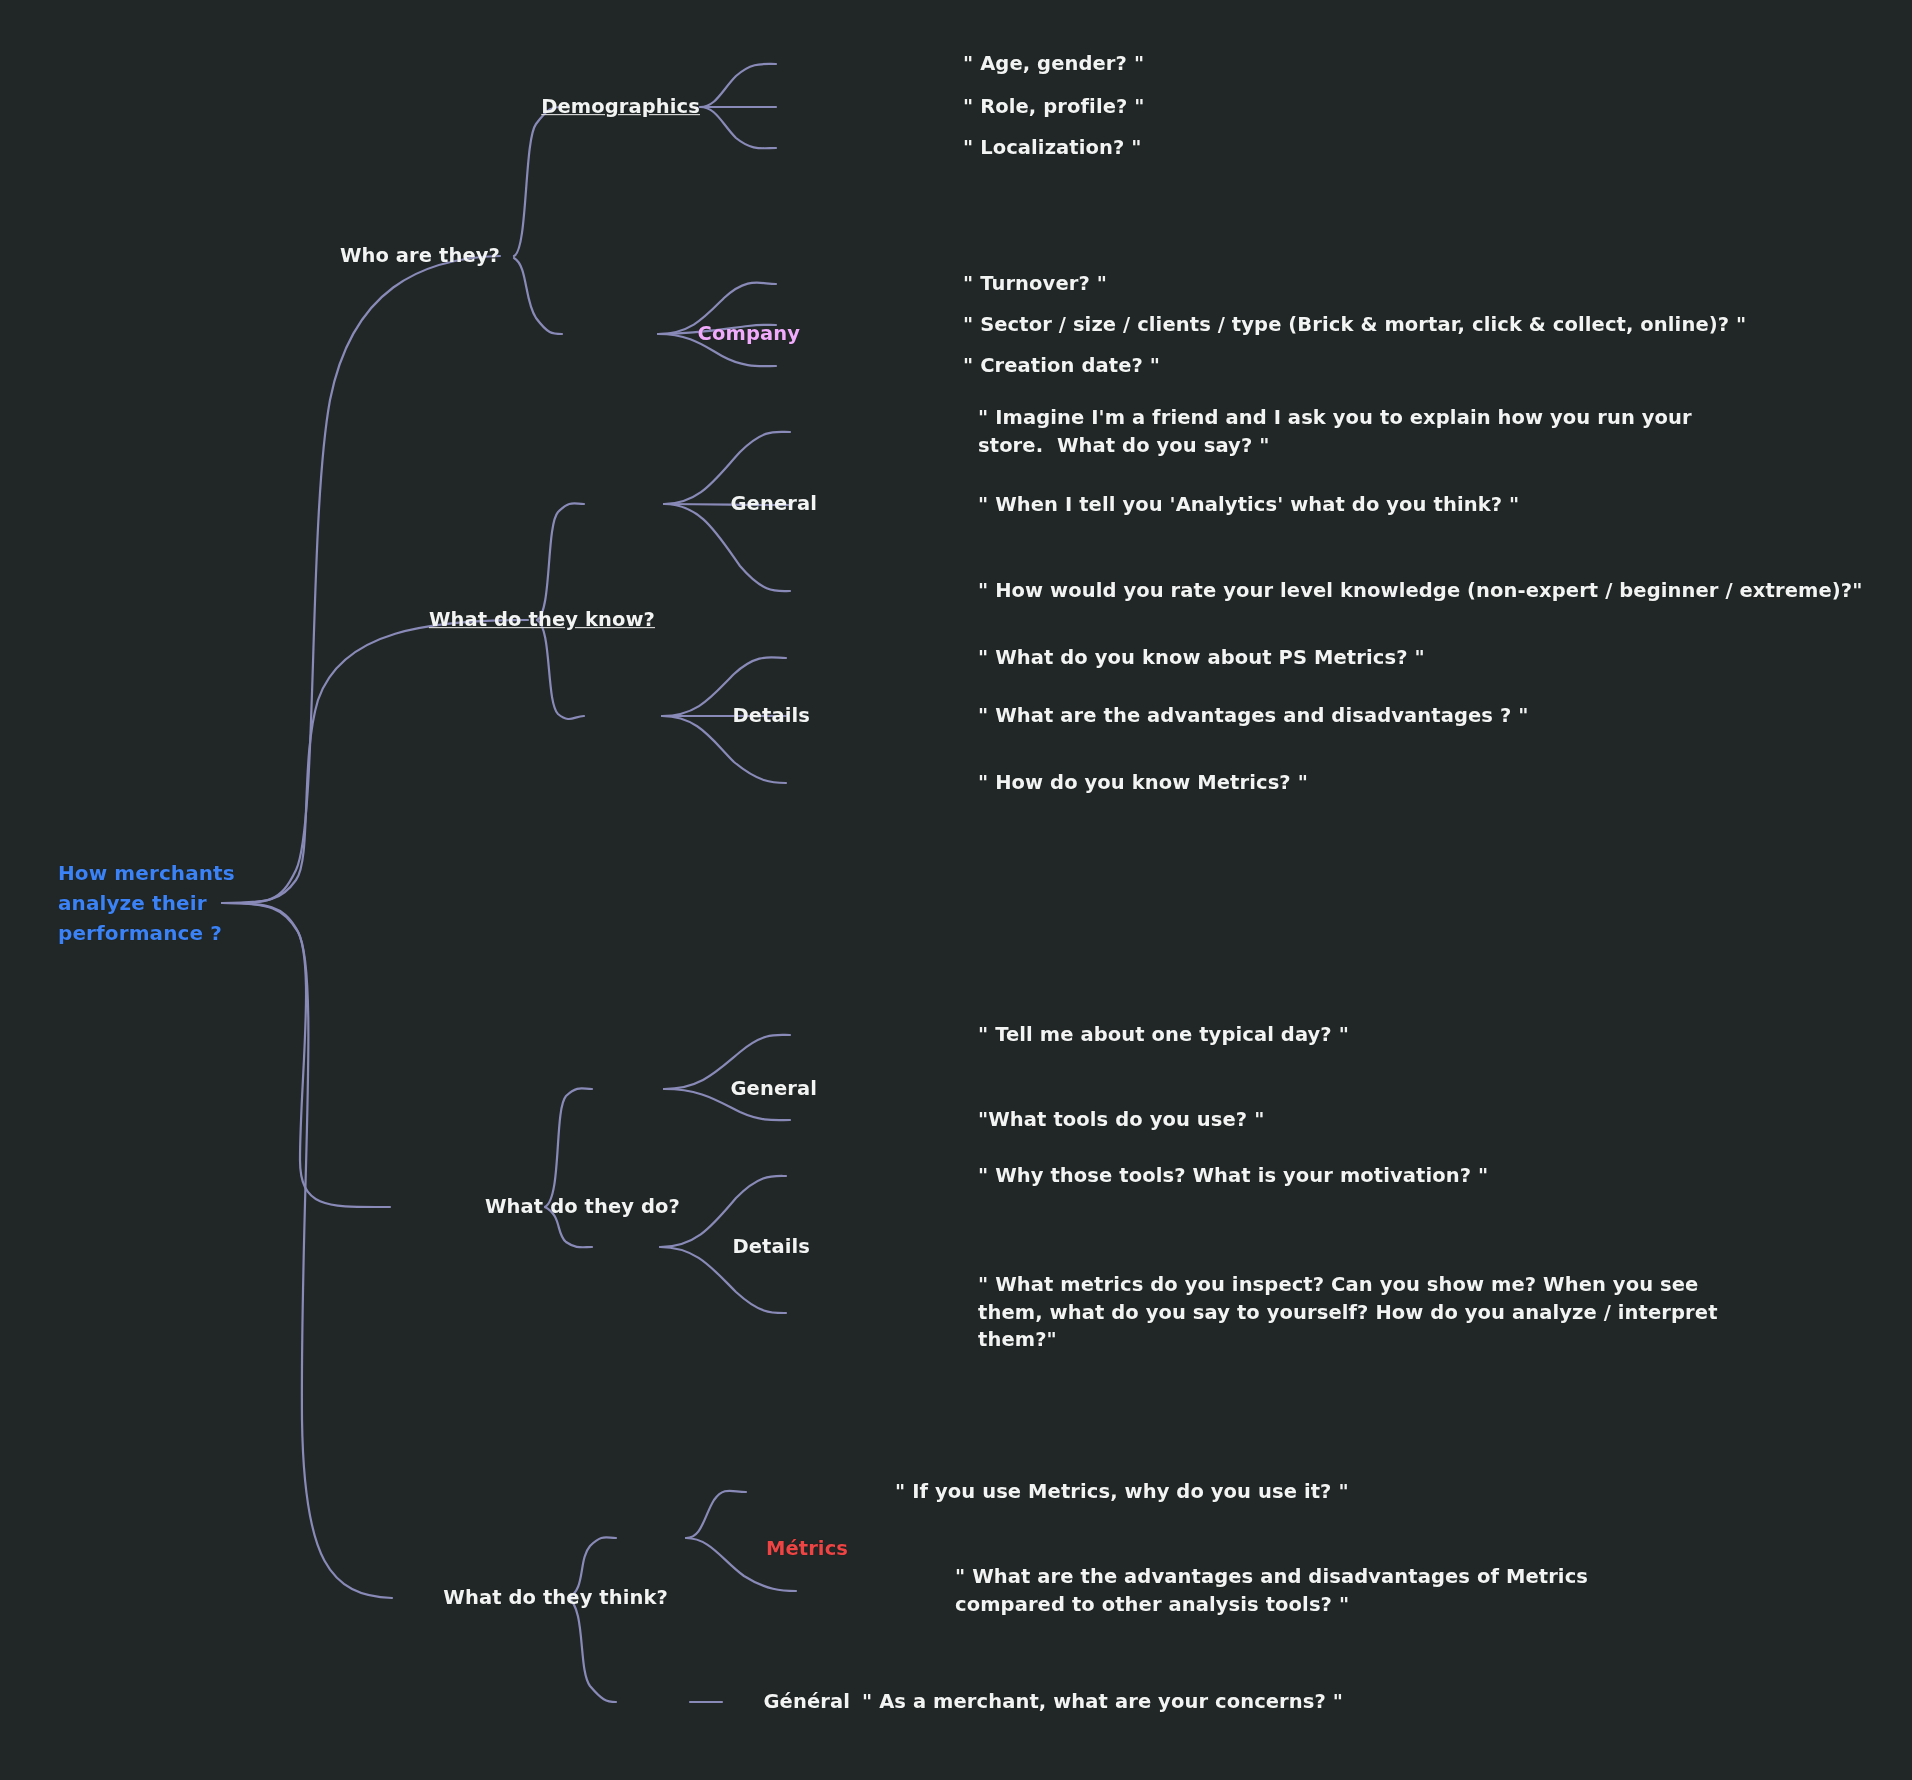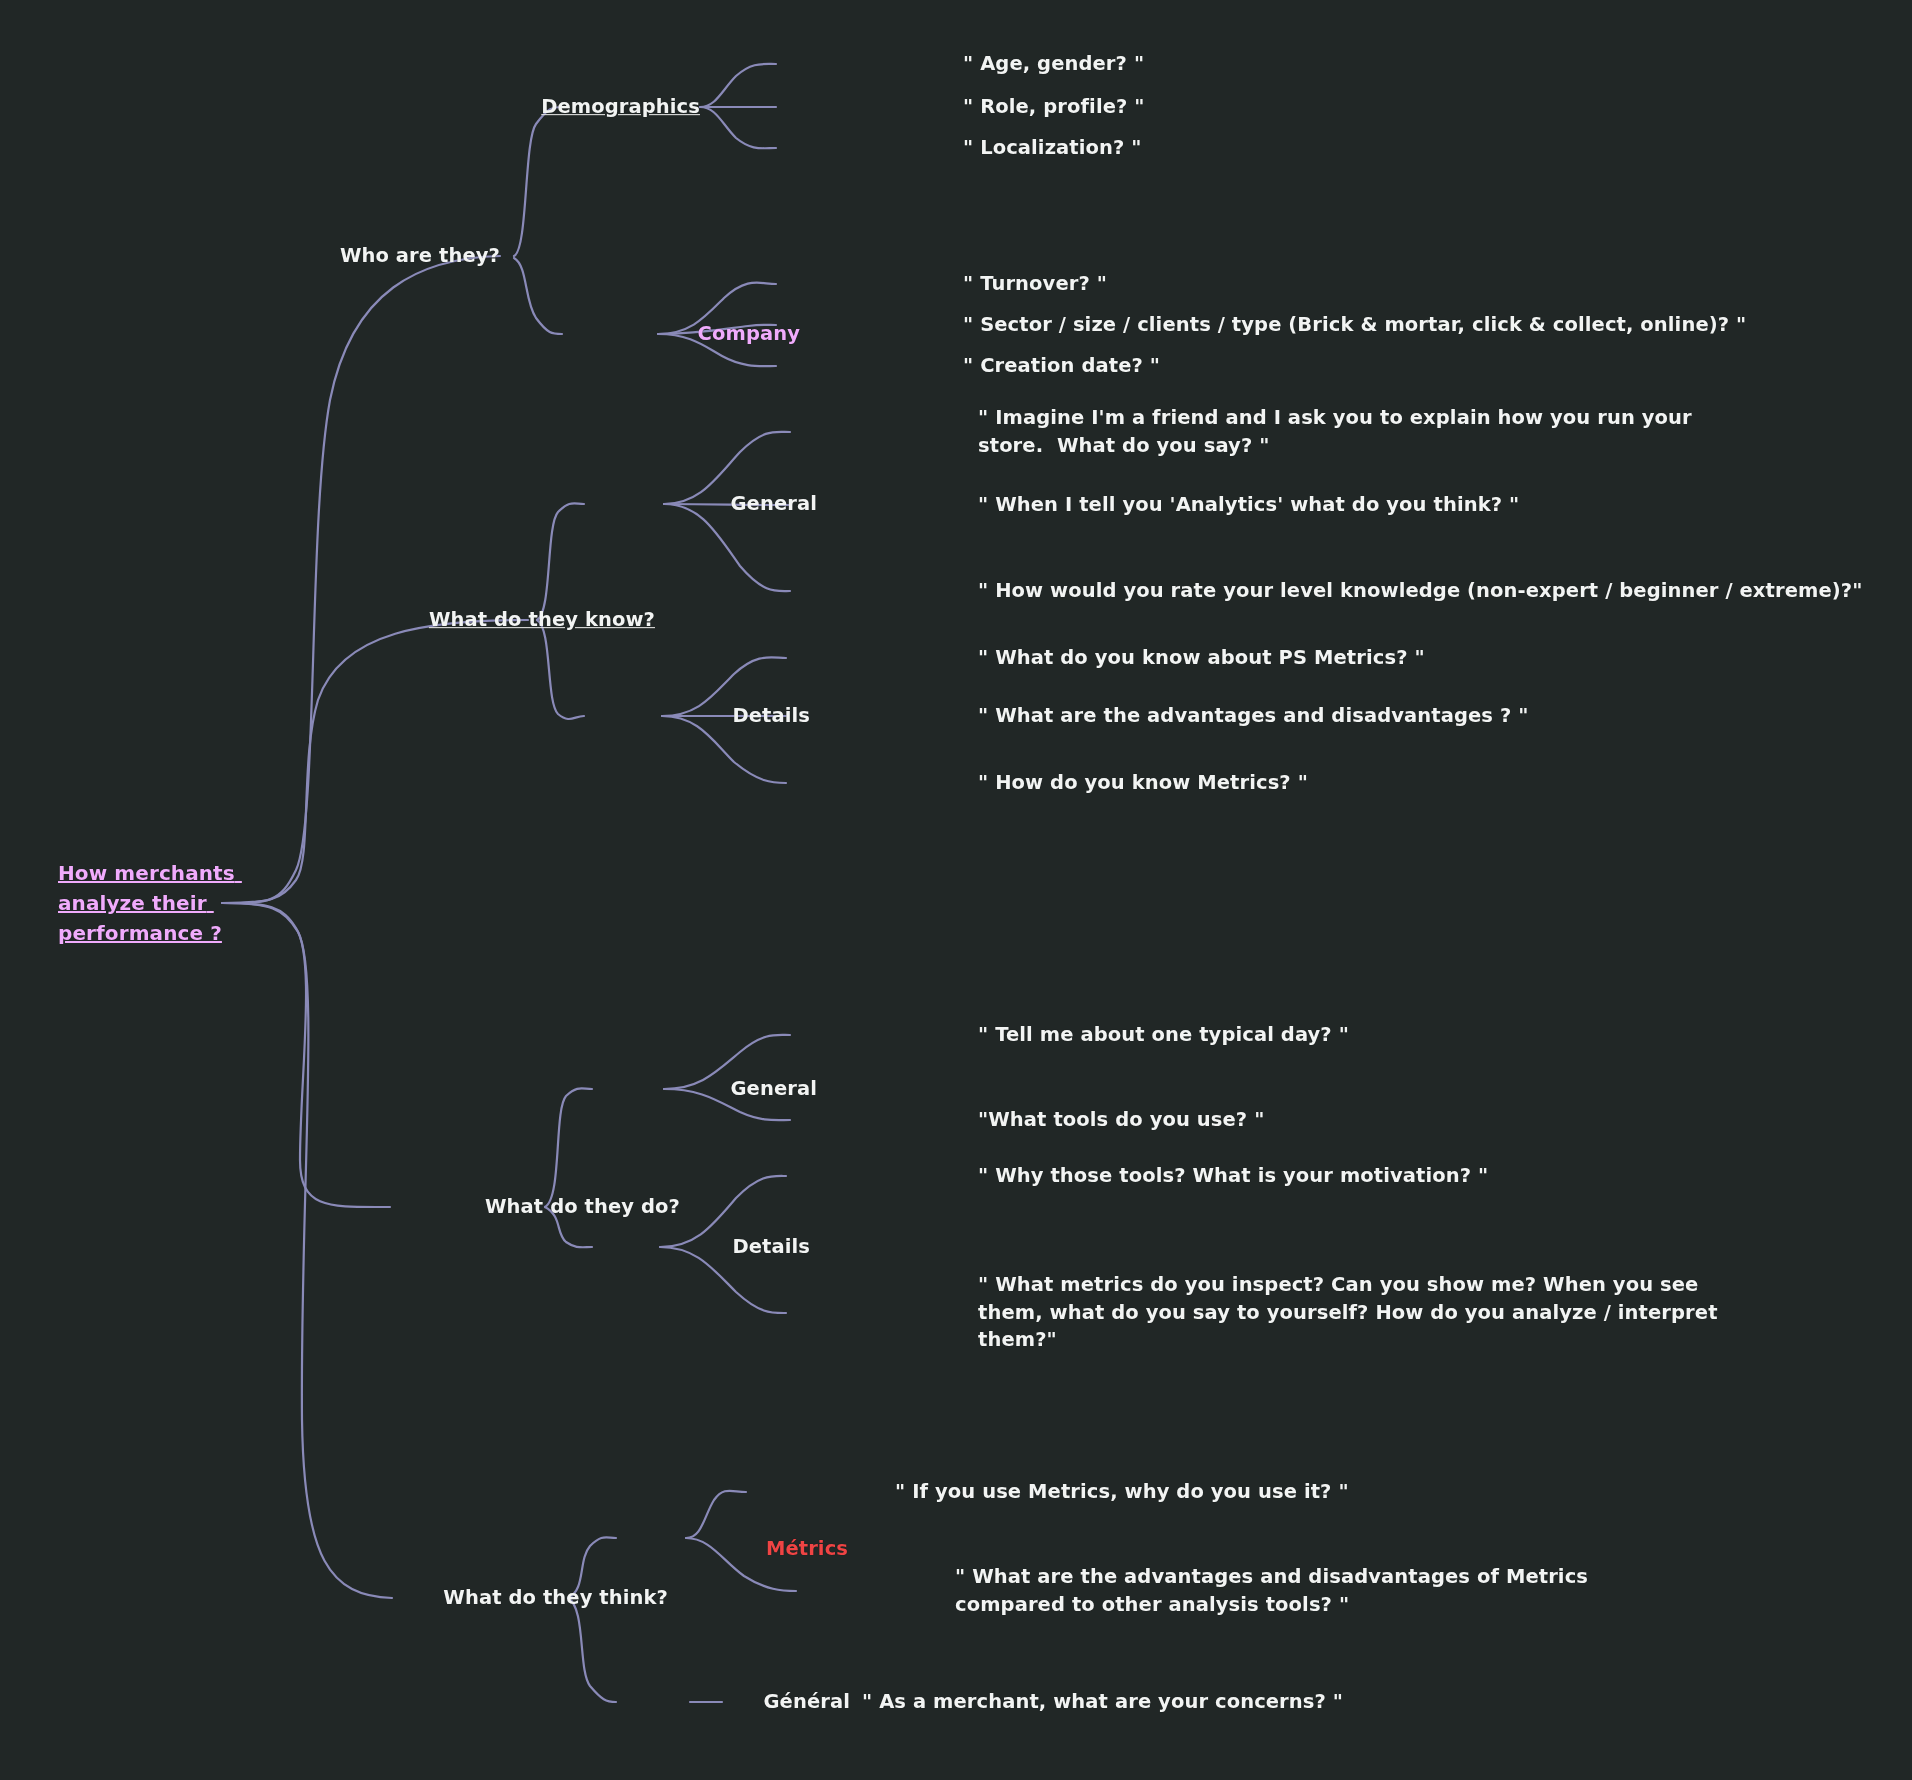--- a/index.html
+++ b/index.html
@@ -115,21 +115,21 @@
       <path d="M 568,1598 C 586,1590 578,1560 590,1546 C 602,1534 606,1538 616,1538" stroke="#8a8ab8"></path>
       <path d="M 568,1598 C 586,1608 578,1670 590,1686 C 602,1700 606,1702 616,1702" stroke="#8a8ab8"></path>
 
       <path d="M 686,1538 C 702,1538 704,1516 714,1500 C 724,1486 732,1492 746,1492" stroke="#8a8ab8"></path>
       <path d="M 686,1538 C 710,1538 722,1560 744,1576 C 766,1590 782,1591 796,1591" stroke="#8a8ab8"></path>
 
       <path d="M 690,1702 L 722,1702" stroke="#8a8ab8"></path>
     </g>
   </svg>
 
-  <div class="node root" style="left: 58px; top: 903px; color: #f0abfc; text-decoration: underline;">How merchants analyze their performance ?</div>
+  <div class="node root" style="left: 58px; top: 903px; color: #3b82f6;">How merchants analyze their performance ?</div>
 
   <div class="node r" style="left: 500px; top: 256px; color: rgb(242, 244, 243); text-align: right;">Who are they?</div>
 
   <div class="node r" style="left: 655px; top: 620px; color: rgb(242, 244, 243); text-decoration: underline;">What do they know?</div>
 
   <div class="node r" style="left: 680px; top: 1207px; color: rgb(242, 244, 243);">What do they do?</div>
 
   <div class="node r" style="left: 668px; top: 1598px; color: rgb(242, 244, 243);">What do they think?</div>
 
   <div class="node r" style="left: 700px; top: 107px; color: rgb(242, 244, 243); text-decoration: underline;">Demographics</div>

